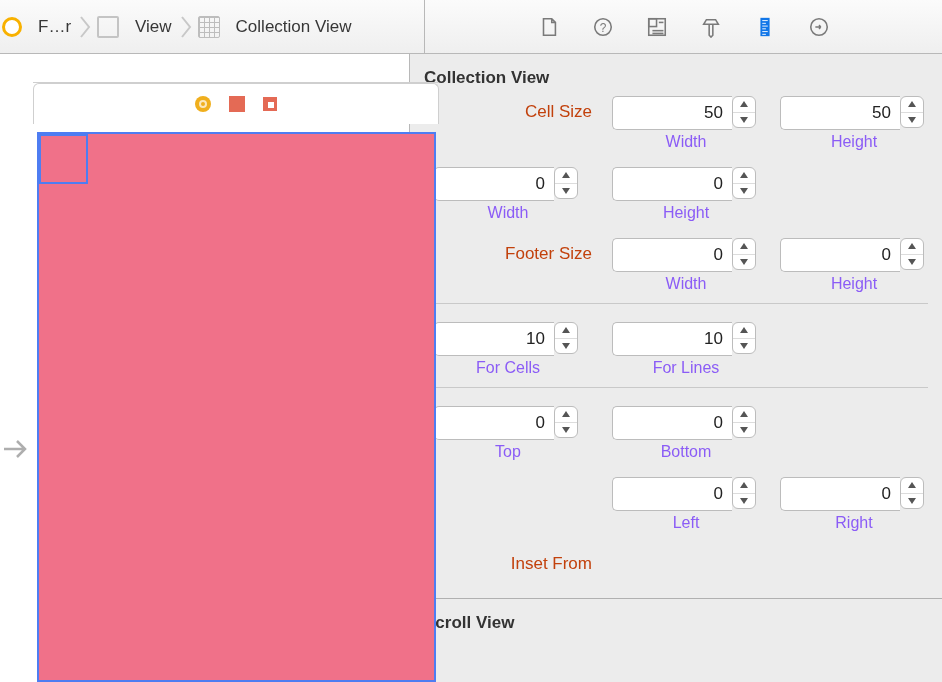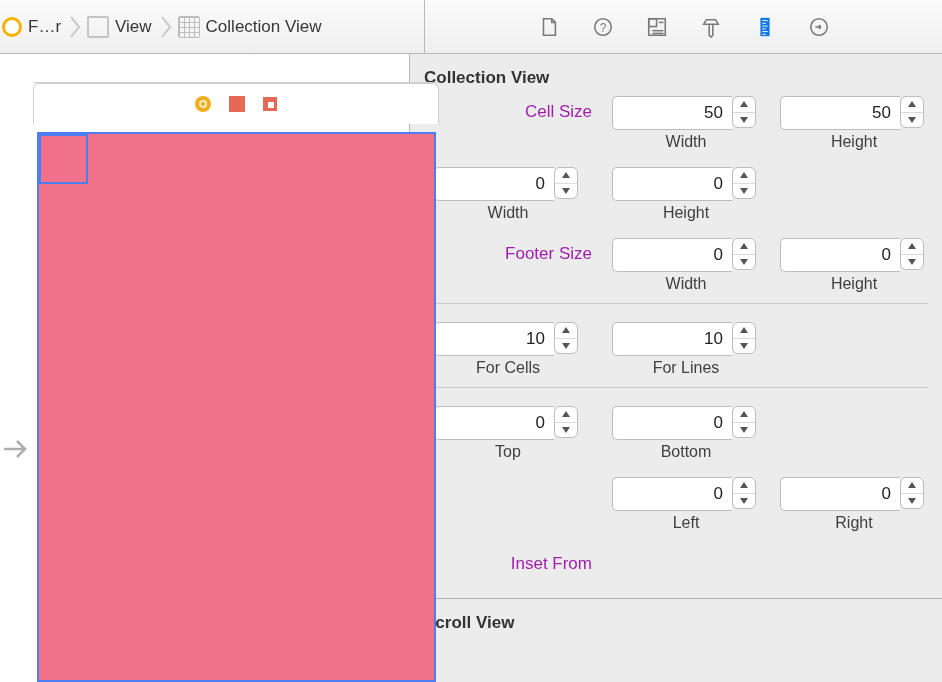--- a/index.html
+++ b/index.html
@@ -7,21 +7,21 @@
   body { display:flex; flex-direction:column; }
 
   
   .topbar { height:54px; width:100%; display:flex; align-items:stretch; border-bottom:1px solid #b8b8b8; }
   .topbar-left { width:425px; display:flex; align-items:center; border-right:1px solid #b8b8b8;
       background:linear-gradient(#fbfbfb,#efefef); padding:0 0 0 2px; overflow:hidden;}
   .topbar-right { flex:1; display:flex; align-items:center; justify-content:center;
       background:linear-gradient(#fbfbfb,#efefef); gap:32px;}
 
   
-  .crumb { display:flex; align-items:center; gap:6px; cursor:default;}
+  .crumb { display:flex; align-items:center; gap:16px; cursor:default;}
   .crumb-label { font-size:17px; color:#373737; }
   .chevron { width:12px; height:28px; fill:#c8c8c8; margin:0 6px 0 8px; }
 
   .crumb-ic { width:22px; height:22px; display:inline-block; position:relative;}
   .crumb-ic.square { border:2px solid #c4c4c4; border-radius:2px;}
   .crumb-ic.grid { background:
       repeating-linear-gradient(#bdbdbd 0 1px, transparent 1px 5px),
       repeating-linear-gradient(90deg,#bdbdbd 0 1px, transparent 1px 5px);
       border:1px solid #bdbdbd; border-radius:2px;}
   .crumb-ic.circle { width:20px;height:20px;border-radius:50%;border:3px solid #f8b100; background:#fff;}
@@ -52,23 +52,23 @@
       border:2px solid #4e7df2; background:#f07189;}
   .cv-cell { position:absolute; left:0; top:0; width:49px; height:50px; border:2px solid #4e7df2;}
 
   .arrow-indicator { position:absolute; left:0px; top:380px; width:30px; height:30px; }
   .arrow-indicator svg { width:30px;height:30px; stroke:#aeaeae; fill:none; stroke-width:2.5;}
 
   
   .section-title { padding:14px 0 8px 14px; font-size:17px; font-weight:700; color:#333;}
   .ins-grid { display:grid; grid-template-columns: 168px 148px 148px; column-gap:20px;
       padding:0 14px;}
-  .row-label { text-align:right; font-size:17px; color:#a21caf; align-self:start; padding-top:6px;}
+  .row-label { text-align:right; font-size:17px; color:#c2410c; align-self:start; padding-top:6px;}
   .field { display:flex; flex-direction:column; align-items:center; gap:3px;}
-  .field .sub { font-size:16px; color:#404040;}
+  .field .sub { font-size:16px; color:#8b5cf6;}
   .num-wrap { display:flex; width:148px; }
   .num-input { width:120px; height:32px; border:1px solid #bcbcbc; border-right:none;
       border-radius:5px 0 0 5px; background:#fff; font-size:17px; text-align:right;
       padding:16px 9px; color:#222; font-family:inherit;}
   .stepper { width:24px; height:32px; border:1px solid #bcbcbc; border-radius:6px;
       display:flex; flex-direction:column; background:#fff;}
   .step-btn { flex:1; display:flex; align-items:center; justify-content:center; cursor:pointer;
       color:#555;}
   .step-btn:first-child { border-bottom:1px solid #dcdcdc;}
   .step-btn svg{width:8px;height:6px;}

